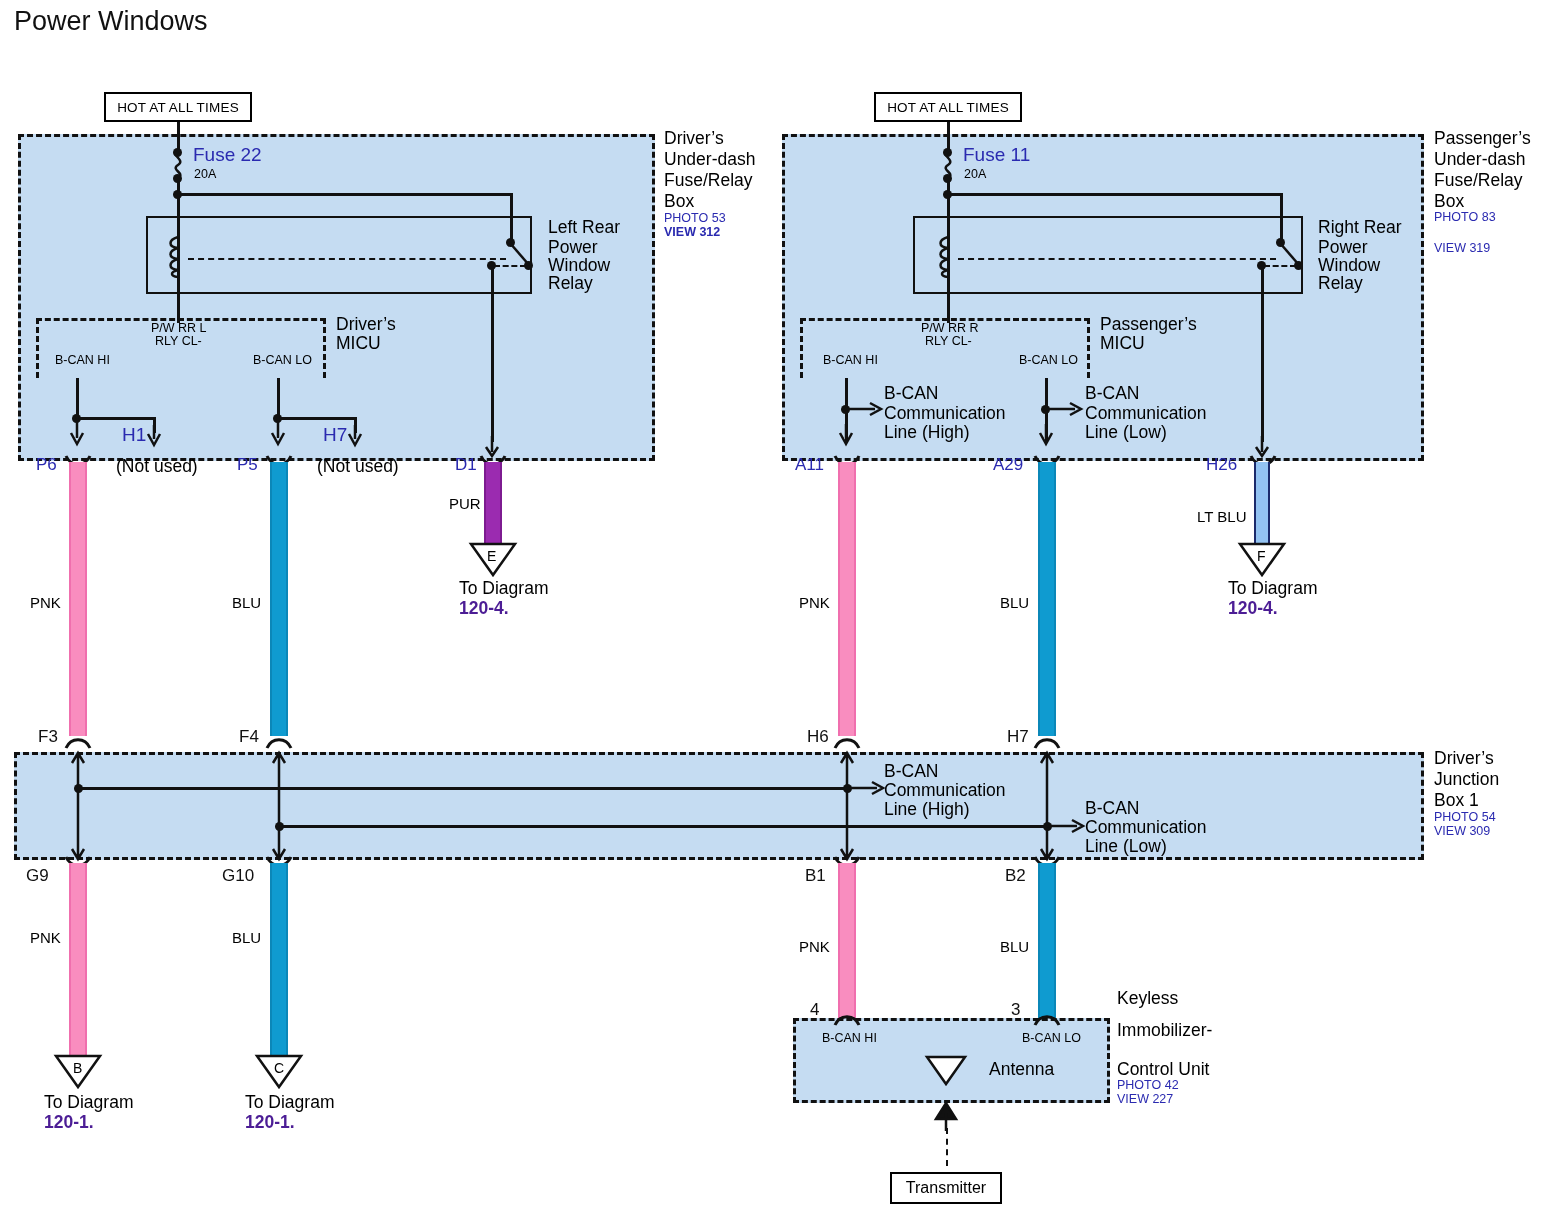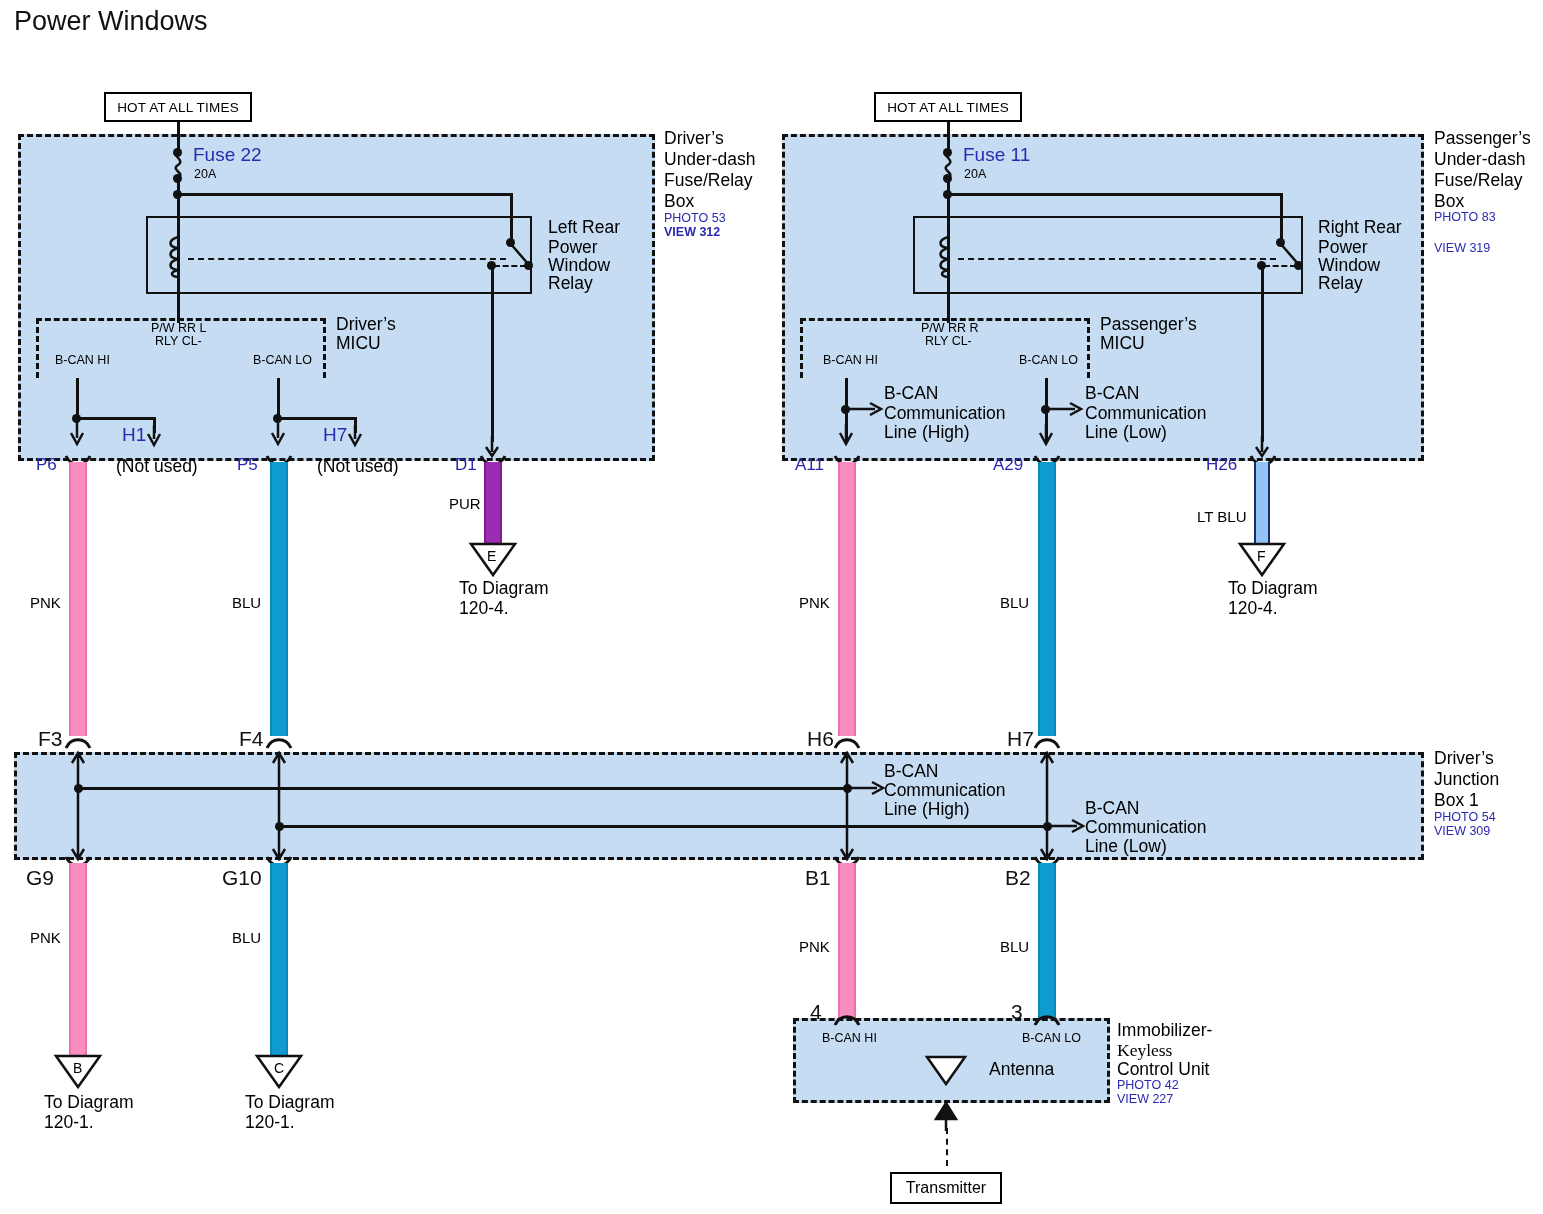--- a/index.html
+++ b/index.html
@@ -1,19 +1,19 @@
 <!DOCTYPE html>
 <html><head>
 <meta charset="utf-8">
 <style>
   html,body{margin:0;padding:0;background:#ffffff;}
   body{font-family:"Liberation Sans", sans-serif;}
   #page{position:relative;width:1543px;height:1214px;background:#fff;overflow:hidden;}
   .txt{position:absolute;color:#000;white-space:pre;line-height:1.16;}
-  .blue-txt{color:#000000;}
+  .blue-txt{color:#4c1d95;font-weight:bold;}
 
   
   .module{position:absolute;background:#c5dcf2;border:3px dashed #111;box-sizing:border-box;}
   
   .micu{position:absolute;background:transparent;box-sizing:border-box;
         border-top:3px dashed #111;border-left:3px dashed #111;border-right:3px dashed #111;border-bottom:none;}
 
   .solidbox{position:absolute;border:2.5px solid #111;box-sizing:border-box;background:transparent;}
 
   .hotbox{position:absolute;border:2px solid #000;background:#fff;box-sizing:border-box;
@@ -40,21 +40,21 @@
   .dashline{position:absolute;height:0;border-top:2.5px dashed #111;}
   .dashvert{position:absolute;width:0;border-left:2.5px dashed #111;}
 
   svg{position:absolute;overflow:visible;}
   .title{position:absolute;font-size:27px;color:#111;}
   .lbl{font-size:17.5px;}
   .lbl-sm{font-size:12.5px;}
   .lbl-md{font-size:15px;}
   .lbl-photo{font-size:12.5px;color:#2a2ab0;}
   .pin{font-size:17px;color:#2a2ab0;}
-  .pin-blk{font-size:21px;color:#111;}
+  .pin-blk{font-size:17px;color:#111;}
 </style>
 </head>
 <body>
 
 <div id="page">
 
   <div class="title" style="left:14px;top:6px;">Power Windows</div>
 
   <div class="hotbox" style="left:104px;top:92px;width:148px;height:30px;">HOT AT ALL TIMES</div>
   <div class="hotbox" style="left:874px;top:92px;width:148px;height:30px;">HOT AT ALL TIMES</div>
@@ -378,21 +378,21 @@
   <svg style="left:256px;top:1055px;" width="46" height="34">
     <path d="M1,1 L45,1 L23,32 Z" stroke="#111" stroke-width="2.5" fill="#fff"></path>
   </svg>
   <div class="txt" style="left:274px;top:1060px;font-size:14px;">C</div>
   <div class="txt lbl" style="left:245px;top:1092px;">To Diagram</div>
   <div class="txt lbl blue-txt" style="left:245px;top:1112px;">120-1.</div>
 
   <div class="module" style="left:793px;top:1018px;width:317px;height:85px;"></div>
 
   <div class="txt lbl" style="left:1117px;top:1020px;">Immobilizer-</div>
-  <div class="txt lbl" style="left:1117px;top:1040px;font-family:Liberation Serif, serif;">Keyless</div>
+  <div class="txt lbl" style="left:1117px;top:988px;">Keyless</div>
   <div class="txt lbl" style="left:1117px;top:1059px;">Control Unit</div>
   <div class="txt lbl-photo" style="left:1117px;top:1078px;">PHOTO 42</div>
   <div class="txt lbl-photo" style="left:1117px;top:1092px;">VIEW 227</div>
 
   <div class="txt pin-blk" style="left:810px;top:1000px;">4</div>
   <div class="txt pin-blk" style="left:1011px;top:1000px;">3</div>
   <div class="txt lbl-sm" style="left:822px;top:1031px;">B-CAN HI</div>
   <div class="txt lbl-sm" style="left:1022px;top:1031px;">B-CAN LO</div>
 
   <svg style="left:834px;top:1012px;" width="26" height="14">

